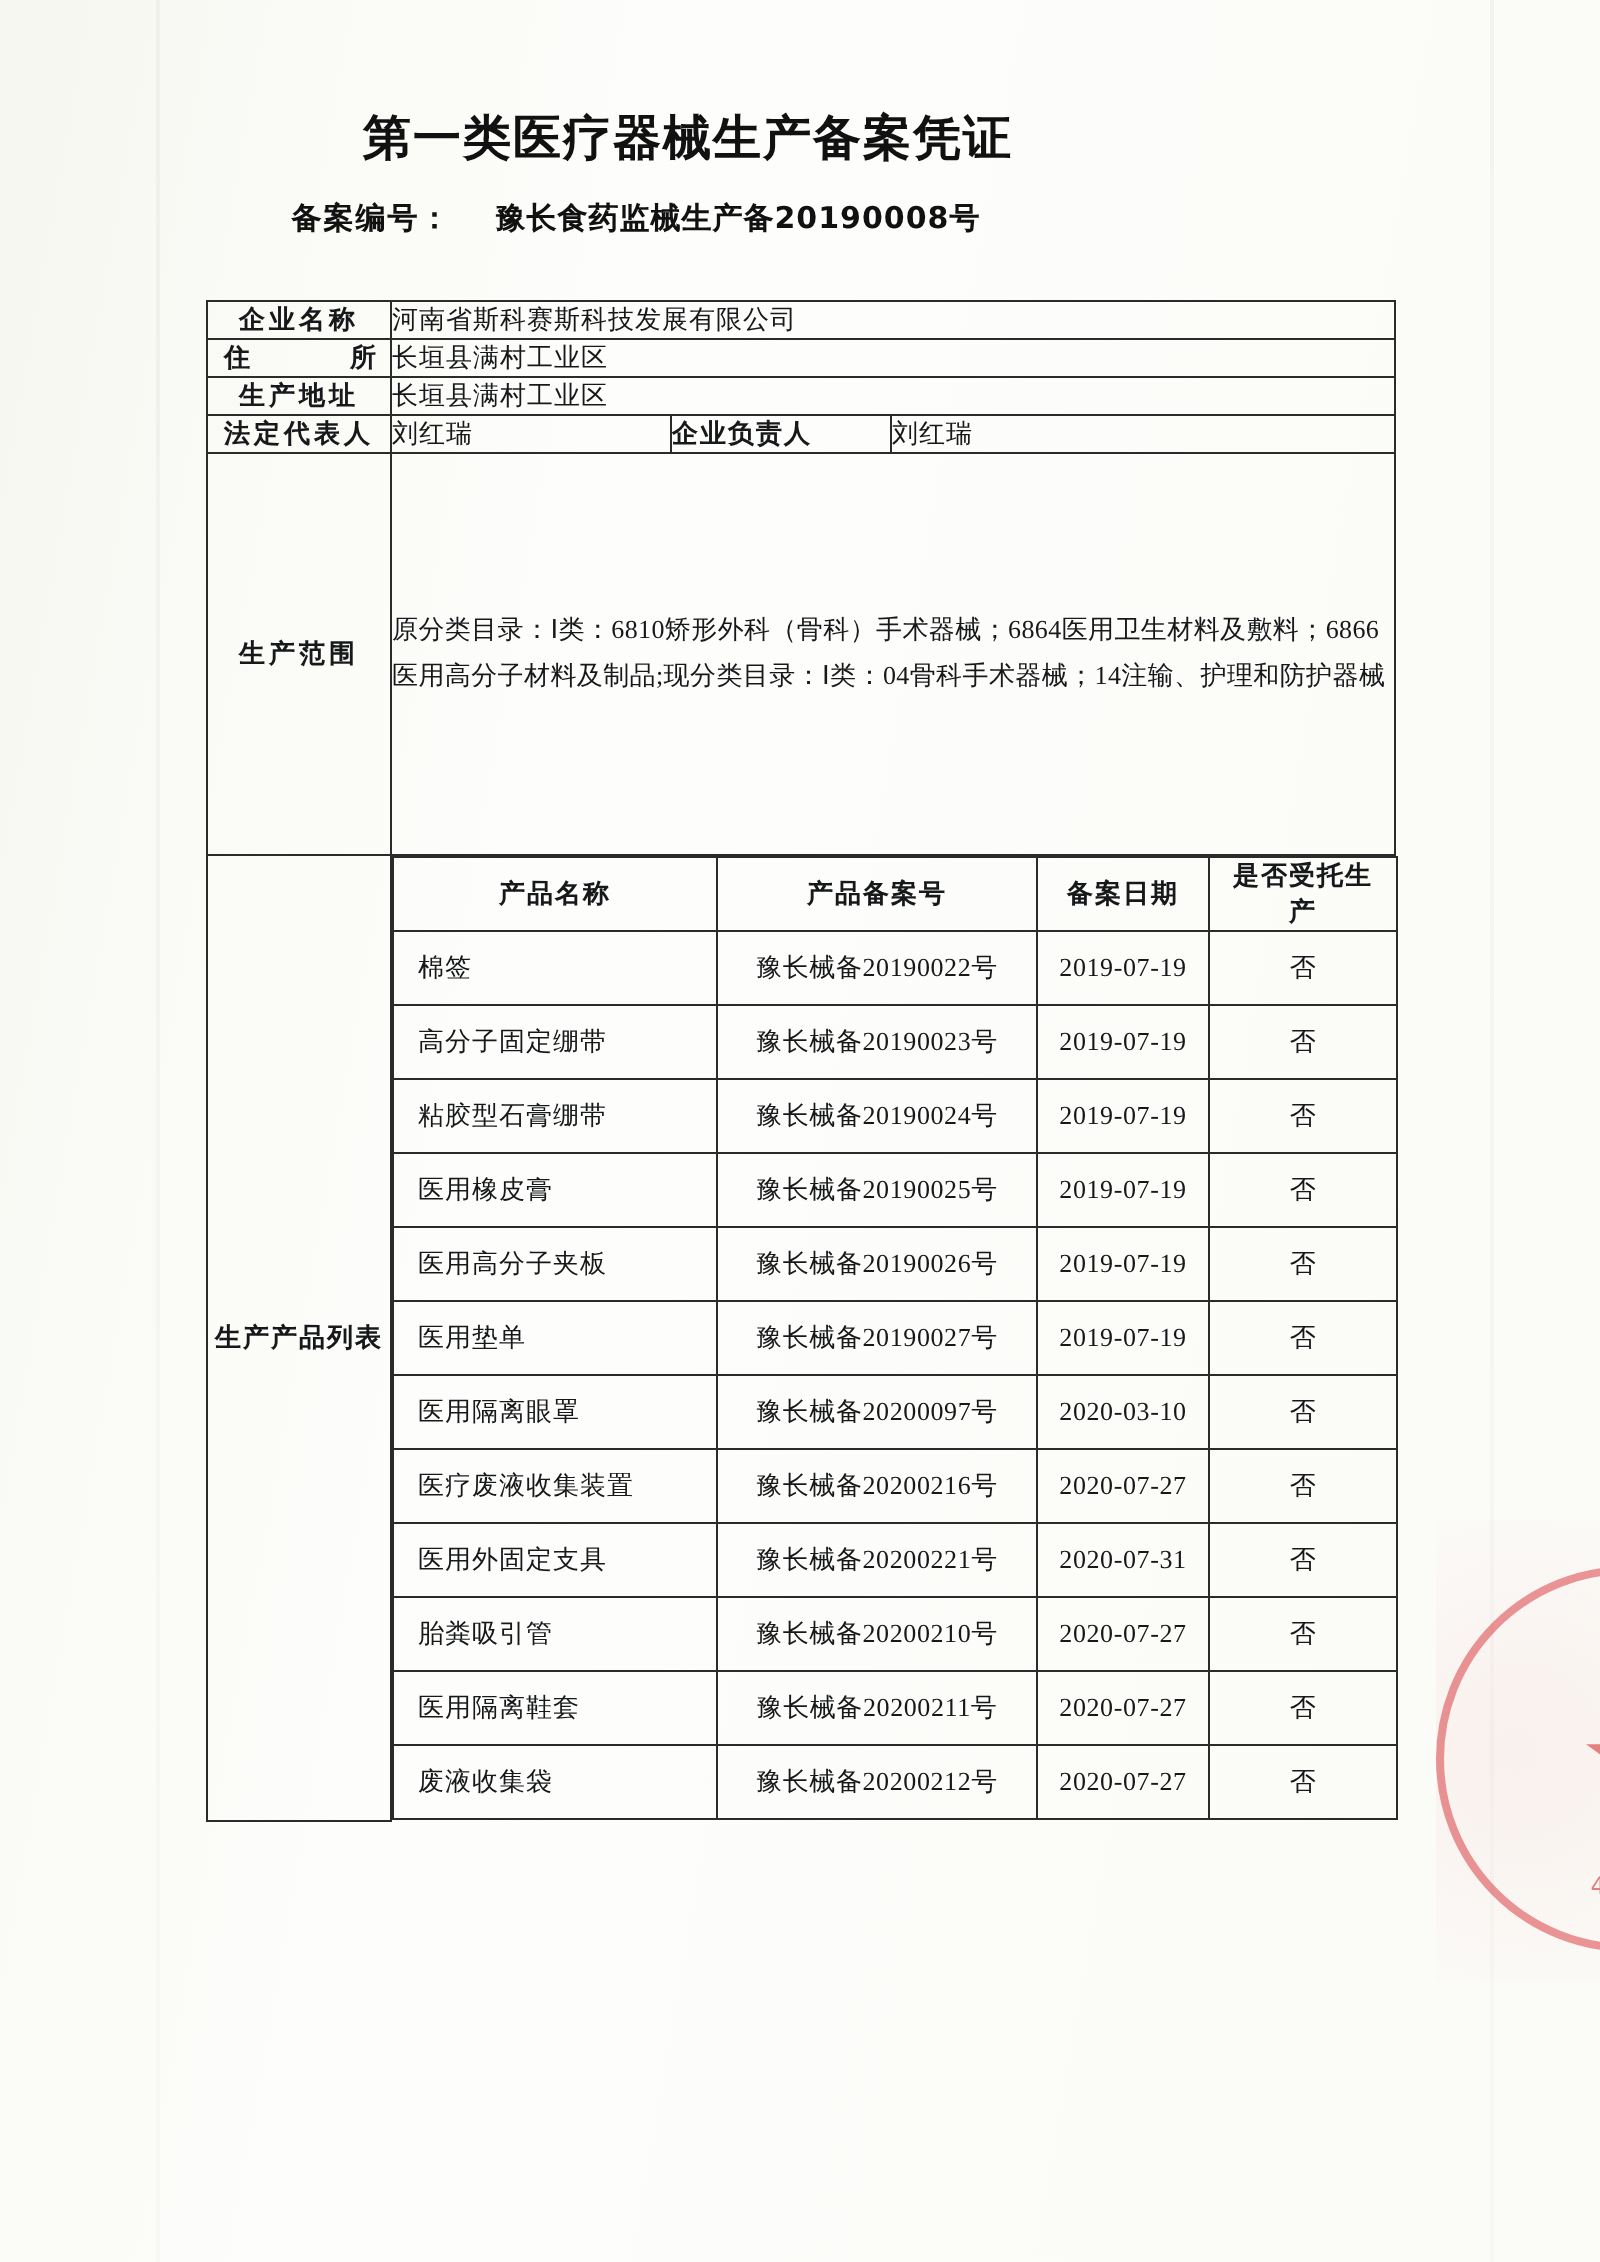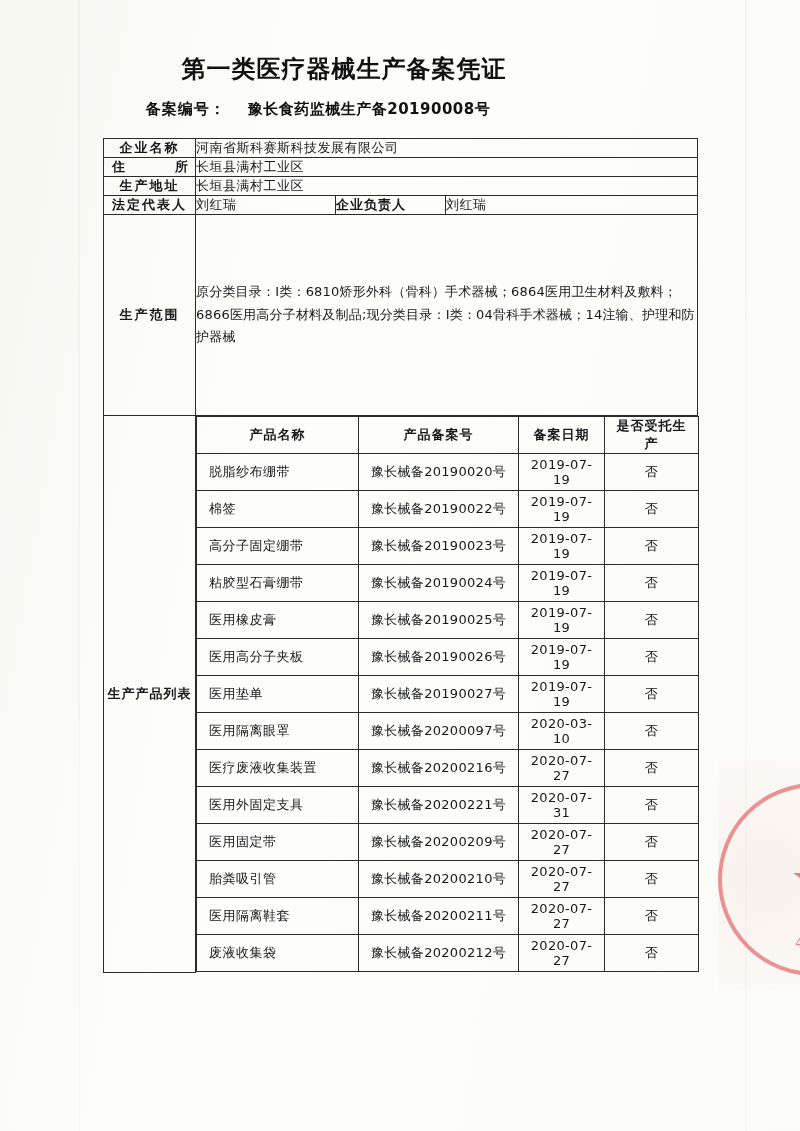--- a/index.html
+++ b/index.html
@@ -61,25 +61,26 @@
   .record-line .label {
     letter-spacing: 1px;
   }
   .record-line .value {
     margin-left: 22px;
     letter-spacing: 0.5px;
   }
 
   table.main {
     position: absolute;
-    top: 138px;
+    top: 150px;
     left: 103px;
     width: 594px;
     border-collapse: collapse;
     table-layout: fixed;
+    font-family: Liberation Serif, serif;
   }
   table.main td {
     border: 1px solid #2b2b2b;
     padding: 0;
     vertical-align: middle;
     font-size: 13px;
     color: #16181a;
   }
   .lbl {
     text-align: center;
@@ -256,26 +257,20 @@
               <col style="width:86px">
               <col style="width:94px">
             </colgroup>
             <tbody id="product-rows">
               <tr class="head">
                 <td>产品名称</td>
                 <td>产品备案号</td>
                 <td>备案日期</td>
                 <td>是否受托生产</td>
               </tr>
-            <tr>
-                  <td class="name">脱脂纱布绷带</td>
-                  <td class="no">豫长械备20190020号</td>
-                  <td class="date">2019-07-19</td>
-                  <td class="entrust">否</td>
-                </tr>
                 <tr>
                   <td class="name">棉签</td>
                   <td class="no">豫长械备20190022号</td>
                   <td class="date">2019-07-19</td>
                   <td class="entrust">否</td>
                 </tr>
                 <tr>
                   <td class="name">高分子固定绷带</td>
                   <td class="no">豫长械备20190023号</td>
                   <td class="date">2019-07-19</td>
@@ -314,26 +309,20 @@
                 <tr>
                   <td class="name">医疗废液收集装置</td>
                   <td class="no">豫长械备20200216号</td>
                   <td class="date">2020-07-27</td>
                   <td class="entrust">否</td>
                 </tr>
                 <tr>
                   <td class="name">医用外固定支具</td>
                   <td class="no">豫长械备20200221号</td>
                   <td class="date">2020-07-31</td>
-                  <td class="entrust">否</td>
-                </tr>
-                <tr>
-                  <td class="name">医用固定带</td>
-                  <td class="no">豫长械备20200209号</td>
-                  <td class="date">2020-07-27</td>
                   <td class="entrust">否</td>
                 </tr>
                 <tr>
                   <td class="name">胎粪吸引管</td>
                   <td class="no">豫长械备20200210号</td>
                   <td class="date">2020-07-27</td>
                   <td class="entrust">否</td>
                 </tr>
                 <tr>
                   <td class="name">医用隔离鞋套</td>

